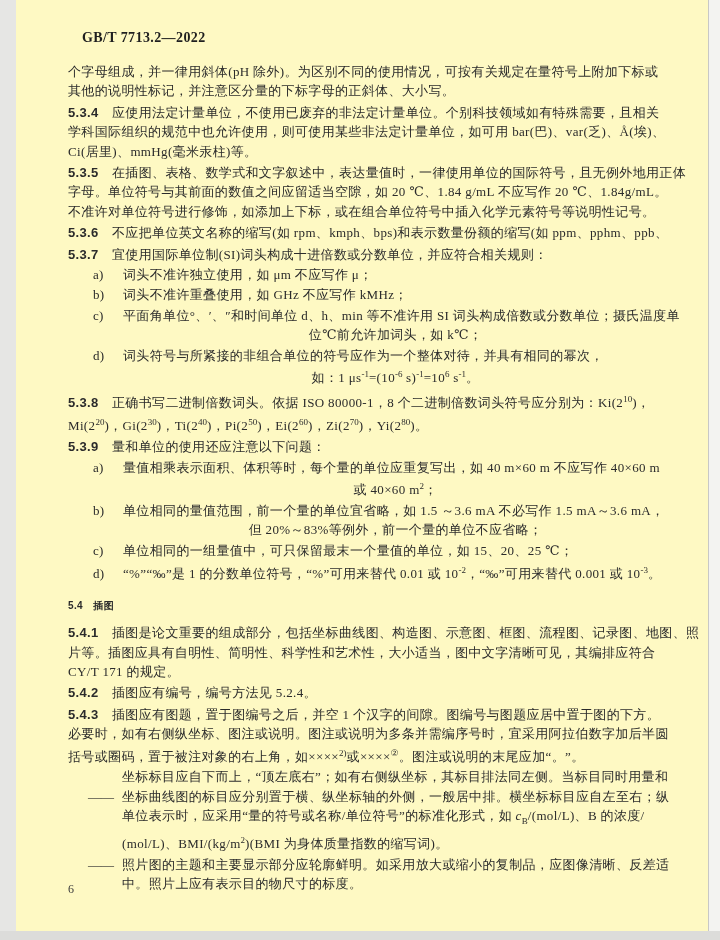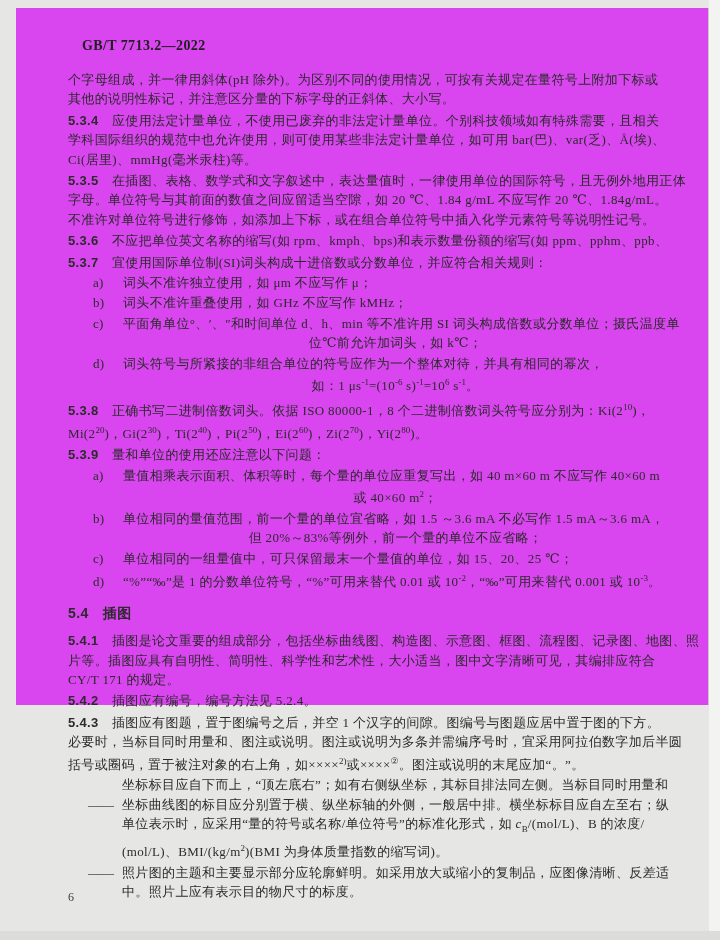--- a/index.html
+++ b/index.html
@@ -2,40 +2,40 @@
 <html><head>
 <meta charset="utf-8">
 <style>
   html,body{margin:0;padding:0;}
   body{
     width:720px;height:940px;position:relative;overflow:hidden;
     background:#e6e6e4;
     font-family:"Liberation Serif","DejaVu Serif",serif;
   }
   .page{
-    position:absolute;left:16px;top:8px;width:692px;height:697px;
-    background:#d946ef;border-right:1px solid #c8c8c6;
+    position:absolute;left:16px;top:0;width:692px;height:931px;
+    background:#fef9c3;border-right:1px solid #c8c8c6;
   }
   .right-strip{position:absolute;left:709px;top:0;width:11px;height:931px;background:#f3f3f1;}
   .bottom-strip{position:absolute;left:0;top:931px;width:720px;height:9px;background:#dcdcda;}
   .header{
     position:absolute;left:66px;top:30px;
     font-weight:bold;font-size:14px;color:#1f1f1f;letter-spacing:.4px;
   }
   .content{position:absolute;left:52px;top:62px;right:40px;color:#2b2b2b;}
   .para{margin:0;}
   .line{
     white-space:pre;font-size:13px;line-height:19.4px;
     letter-spacing:.35px;color:#2b2b2b;
   }
   .kind-clause{margin-top:2px;}
   .kind-list{margin-top:1px;}
   .kind-dash{margin-top:1px;}
   .kind-heading{margin-top:12px;margin-bottom:8px;}
-  .kind-heading .line{font-size:14px;}
+  .kind-heading .line{font-size:10px;}
   .kind-list .line.first{padding-left:25px;}
   .kind-list .marker{display:inline-block;width:30px;}
   .kind-list .line.cont{padding-left:55px;text-align:center;}
   .kind-dash .line.first{padding-left:20px;}
   .kind-dash .marker{display:inline-block;width:34px;letter-spacing:0;}
   .kind-dash .line.cont{padding-left:54px;}
   .run.b{font-weight:bold;font-family:"Liberation Sans","DejaVu Sans",sans-serif;}
   .run.i{font-style:italic;}
   .run.sup{vertical-align:super;font-size:9px;letter-spacing:0;}
   .run.sub{vertical-align:sub;font-size:9px;letter-spacing:0;}
@@ -108,21 +108,21 @@
       <div class="para kind-clause">
         <div class="line first"><span class="run b">5.4.1</span><span class="run">　插图是论文重要的组成部分，包括坐标曲线图、构造图、示意图、框图、流程图、记录图、地图、照</span></div>
         <div class="line cont"><span class="run">片等。插图应具有自明性、简明性、科学性和艺术性，大小适当，图中文字清晰可见，其编排应符合</span></div>
         <div class="line cont"><span class="run">CY/T 171 的规定。</span></div>
       </div>
       <div class="para kind-clause">
         <div class="line first"><span class="run b">5.4.2</span><span class="run">　插图应有编号，编号方法见 5.2.4。</span></div>
       </div>
       <div class="para kind-clause">
         <div class="line first"><span class="run b">5.4.3</span><span class="run">　插图应有图题，置于图编号之后，并空 1 个汉字的间隙。图编号与图题应居中置于图的下方。</span></div>
-        <div class="line cont"><span class="run">必要时，当标目同时用量和、图注或说明。图注或说明为多条并需编序号时，宜采用阿拉伯数字加后半圆</span></div>
+        <div class="line cont"><span class="run">必要时，如有右侧纵坐标、图注或说明。图注或说明为多条并需编序号时，宜采用阿拉伯数字加后半圆</span></div>
         <div class="line cont"><span class="run">括号或圈码，置于被注对象的右上角，如××××</span><span class="run sup">2)</span><span class="run">或××××</span><span class="run sup">②</span><span class="run">。图注或说明的末尾应加“。”。</span></div>
       </div>
       <div class="para kind-dash">
         <div class="line cont"><span class="run">坐标标目应自下而上，“顶左底右”；如有右侧纵坐标，其标目排法同左侧。当标目同时用量和</span></div>
         <div class="line first"><span class="marker">——</span><span class="run">坐标曲线图的标目应分别置于横、纵坐标轴的外侧，一般居中排。横坐标标目应自左至右；纵</span></div>
         <div class="line cont"><span class="run">单位表示时，应采用“量的符号或名称/单位符号”的标准化形式，如 </span><span class="run i">c</span><span class="run sub">B</span><span class="run">/(mol/L)、B 的浓度/</span></div>
         <div class="line cont"><span class="run">(mol/L)、BMI/(kg/m</span><span class="run sup">2</span><span class="run">)(BMI 为身体质量指数的缩写词)。</span></div>
       </div>
       <div class="para kind-dash">
         <div class="line first"><span class="marker">——</span><span class="run">照片图的主题和主要显示部分应轮廓鲜明。如采用放大或缩小的复制品，应图像清晰、反差适</span></div>

